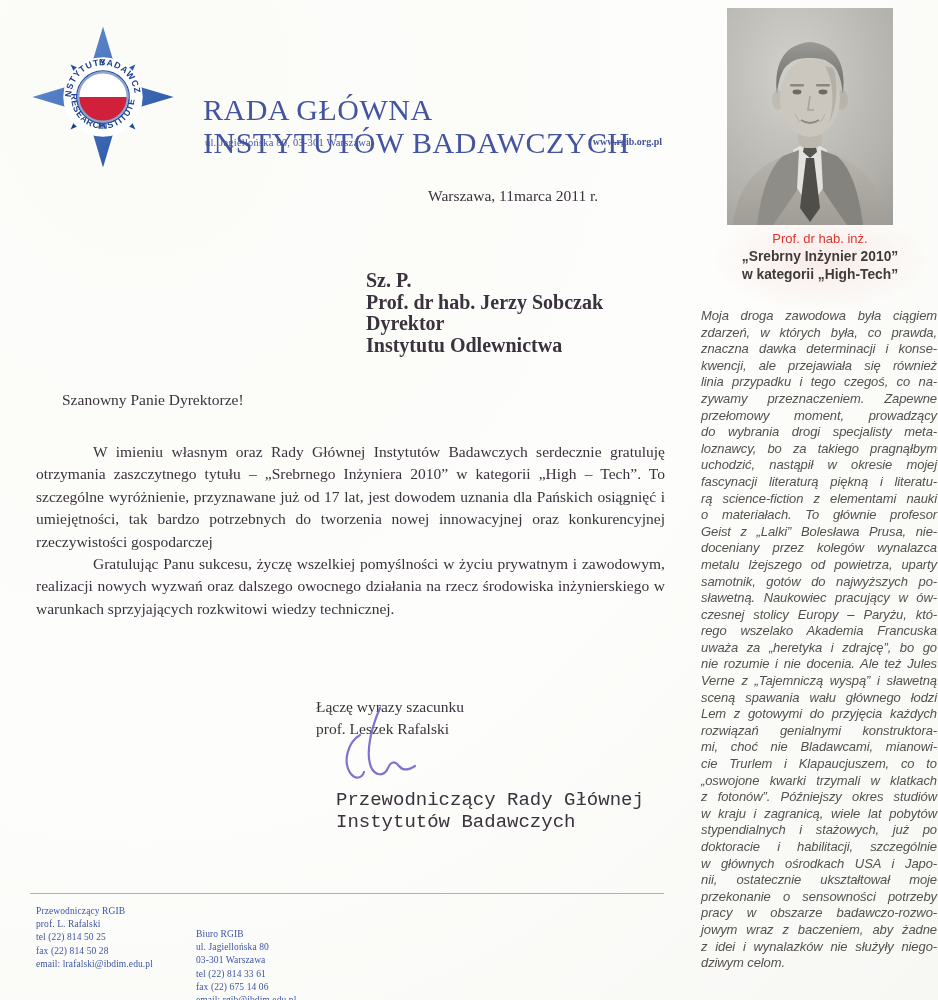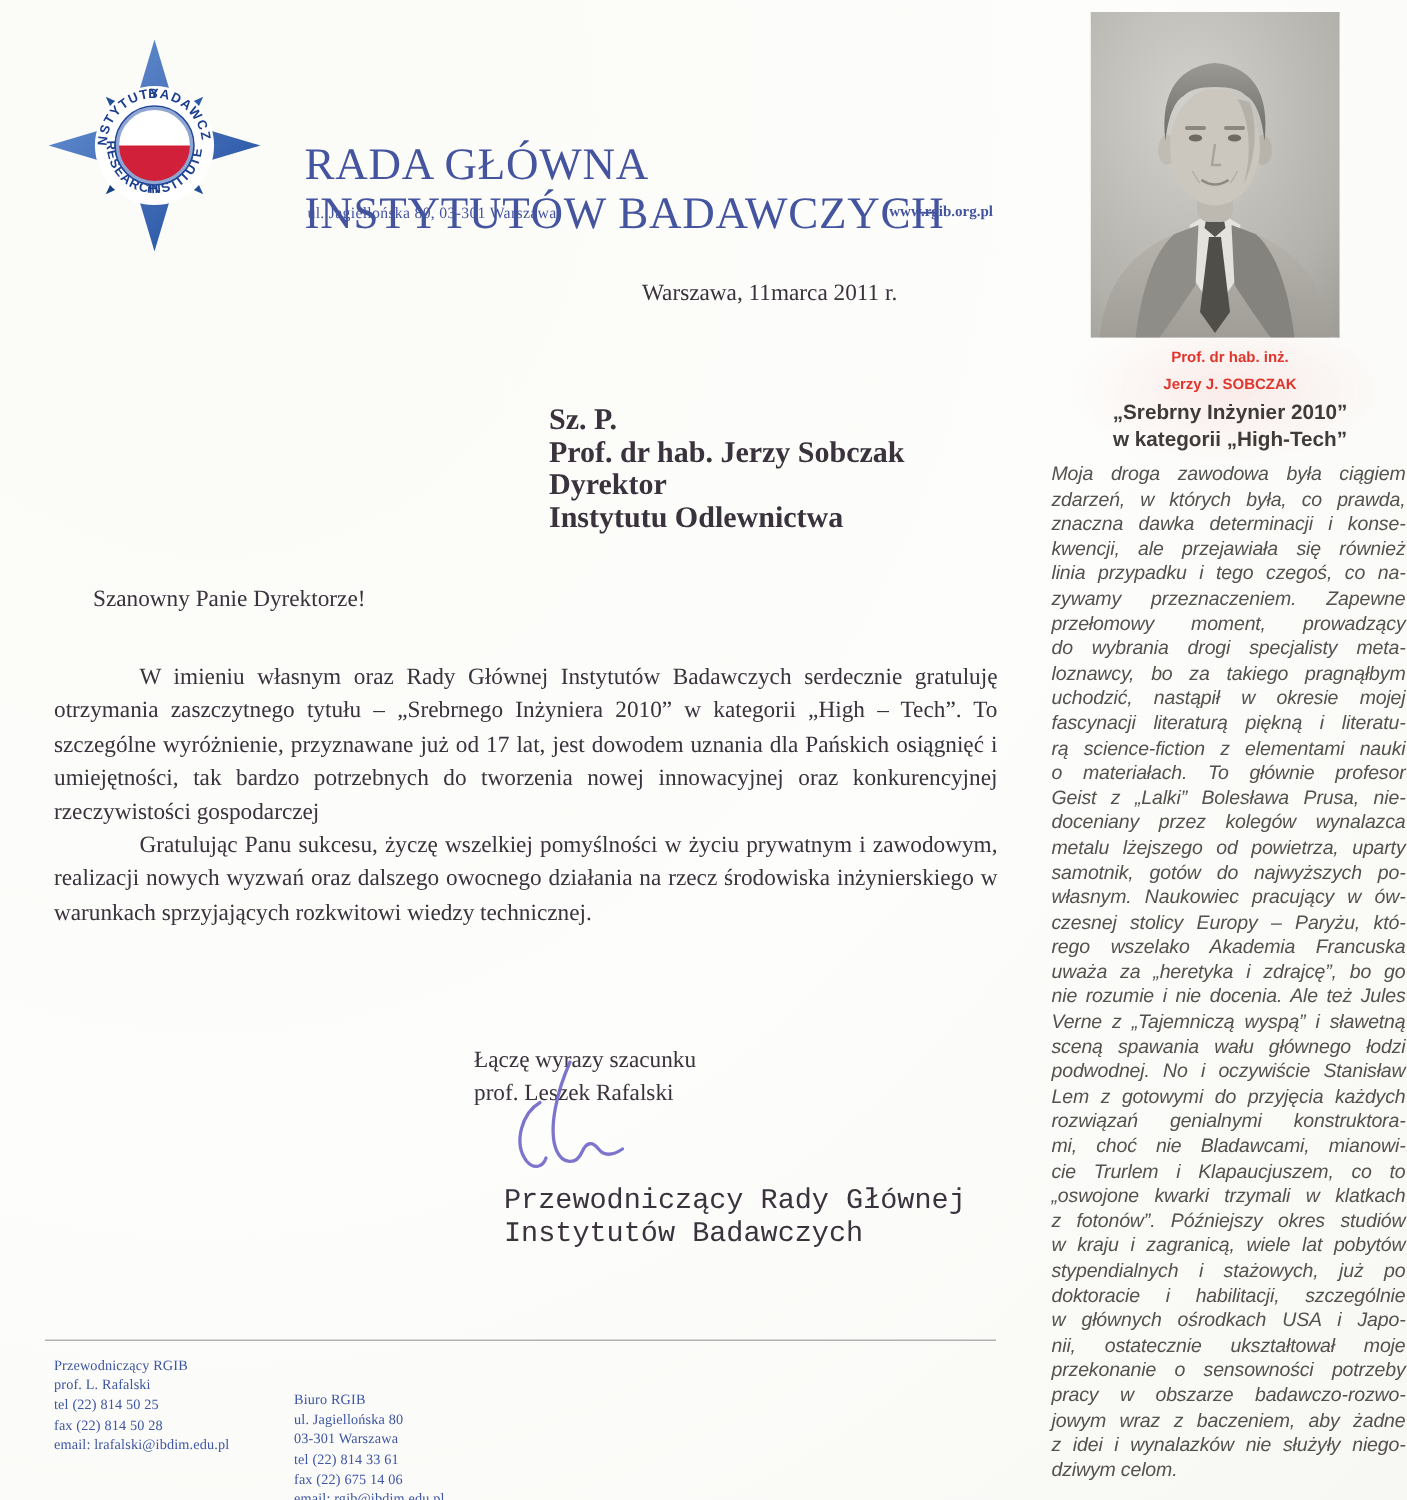--- a/index.html
+++ b/index.html
@@ -71,21 +71,21 @@
   .ghost {
     position:absolute; left:712px; top:226px; width:215px; height:85px;
     background: radial-gradient(ellipse at 50% 40%, rgba(228,90,86,.10), rgba(228,90,86,0) 70%);
     filter: blur(1px);
   }
   .caption {
     position:absolute; left:702px; top:230px; width:236px;
     text-align:center; font-family:"Liberation Sans", sans-serif;
     line-height:18px;
   }
-  .caption .red { color:#e0352c; font-weight:700; font-size:10px; }
+  .caption .red { color:#e0352c; font-weight:400; font-size:13px; }
   .caption .dark { color:#3f3b3a; font-weight:700; font-size:13.8px; }
 
   .bio {
     position:absolute; left:701px; top:308px; width:236px;
     font-family:"Liberation Sans", sans-serif; font-style:italic;
     font-size:13px; line-height:16.6px; color:#55514e; letter-spacing:-.1px;
   }
   .bio-line { text-align:justify; text-align-last:justify; white-space:nowrap; }
   .bio .bio-line:last-child { text-align-last:left; }
 </style>
@@ -225,21 +225,20 @@
     <ellipse cx="96" cy="84" rx="4.5" ry="2.4" fill="#6e6a63"></ellipse>
     <path d="M 83 88 L 81 102 L 87 102" fill="none" stroke="#a7a39b" stroke-width="1.6"></path>
     <path d="M 74 112 C 80 116 86 116 92 112" fill="none" stroke="#8d8981" stroke-width="1.8"></path>
     <path d="M 68 106 C 70 110 71 112 73 114 M 98 106 C 96 110 95 112 93 114" fill="none" stroke="#b2aea6" stroke-width="1"></path>
   </svg>
 
   <div class="ghost"></div>
 
   <div class="caption">
     <div class="red">Prof. dr hab. inż.</div>
-    <div class="red">Jerzy J. SOBCZAK</div>
     <div class="dark">„Srebrny Inżynier 2010”</div>
     <div class="dark">w kategorii „High-Tech”</div>
   </div>
 
   <div class="bio">
       <div class="bio-line">Moja droga zawodowa była ciągiem</div>
       <div class="bio-line">zdarzeń, w których była, co prawda,</div>
       <div class="bio-line">znaczna dawka determinacji i konse-</div>
       <div class="bio-line">kwencji, ale przejawiała się również</div>
       <div class="bio-line">linia przypadku i tego czegoś, co na-</div>
@@ -248,28 +247,27 @@
       <div class="bio-line">do wybrania drogi specjalisty meta-</div>
       <div class="bio-line">loznawcy, bo za takiego pragnąłbym</div>
       <div class="bio-line">uchodzić, nastąpił w okresie mojej</div>
       <div class="bio-line">fascynacji literaturą piękną i literatu-</div>
       <div class="bio-line">rą science-fiction z elementami nauki</div>
       <div class="bio-line">o materiałach. To głównie profesor</div>
       <div class="bio-line">Geist z „Lalki” Bolesława Prusa, nie-</div>
       <div class="bio-line">doceniany przez kolegów wynalazca</div>
       <div class="bio-line">metalu lżejszego od powietrza, uparty</div>
       <div class="bio-line">samotnik, gotów do najwyższych po-</div>
-      <div class="bio-line">własnym. Naukowiec pracujący w ów-</div>
+      <div class="bio-line">sławetną. Naukowiec pracujący w ów-</div>
       <div class="bio-line">czesnej stolicy Europy – Paryżu, któ-</div>
       <div class="bio-line">rego wszelako Akademia Francuska</div>
       <div class="bio-line">uważa za „heretyka i zdrajcę”, bo go</div>
       <div class="bio-line">nie rozumie i nie docenia. Ale też Jules</div>
       <div class="bio-line">Verne z „Tajemniczą wyspą” i sławetną</div>
       <div class="bio-line">sceną spawania wału głównego łodzi</div>
-      <div class="bio-line">podwodnej. No i oczywiście Stanisław</div>
       <div class="bio-line">Lem z gotowymi do przyjęcia każdych</div>
       <div class="bio-line">rozwiązań genialnymi konstruktora-</div>
       <div class="bio-line">mi, choć nie Bladawcami, mianowi-</div>
       <div class="bio-line">cie Trurlem i Klapaucjuszem, co to</div>
       <div class="bio-line">„oswojone kwarki trzymali w klatkach</div>
       <div class="bio-line">z fotonów”. Późniejszy okres studiów</div>
       <div class="bio-line">w kraju i zagranicą, wiele lat pobytów</div>
       <div class="bio-line">stypendialnych i stażowych, już po</div>
       <div class="bio-line">doktoracie i habilitacji, szczególnie</div>
       <div class="bio-line">w głównych ośrodkach USA i Japo-</div>

